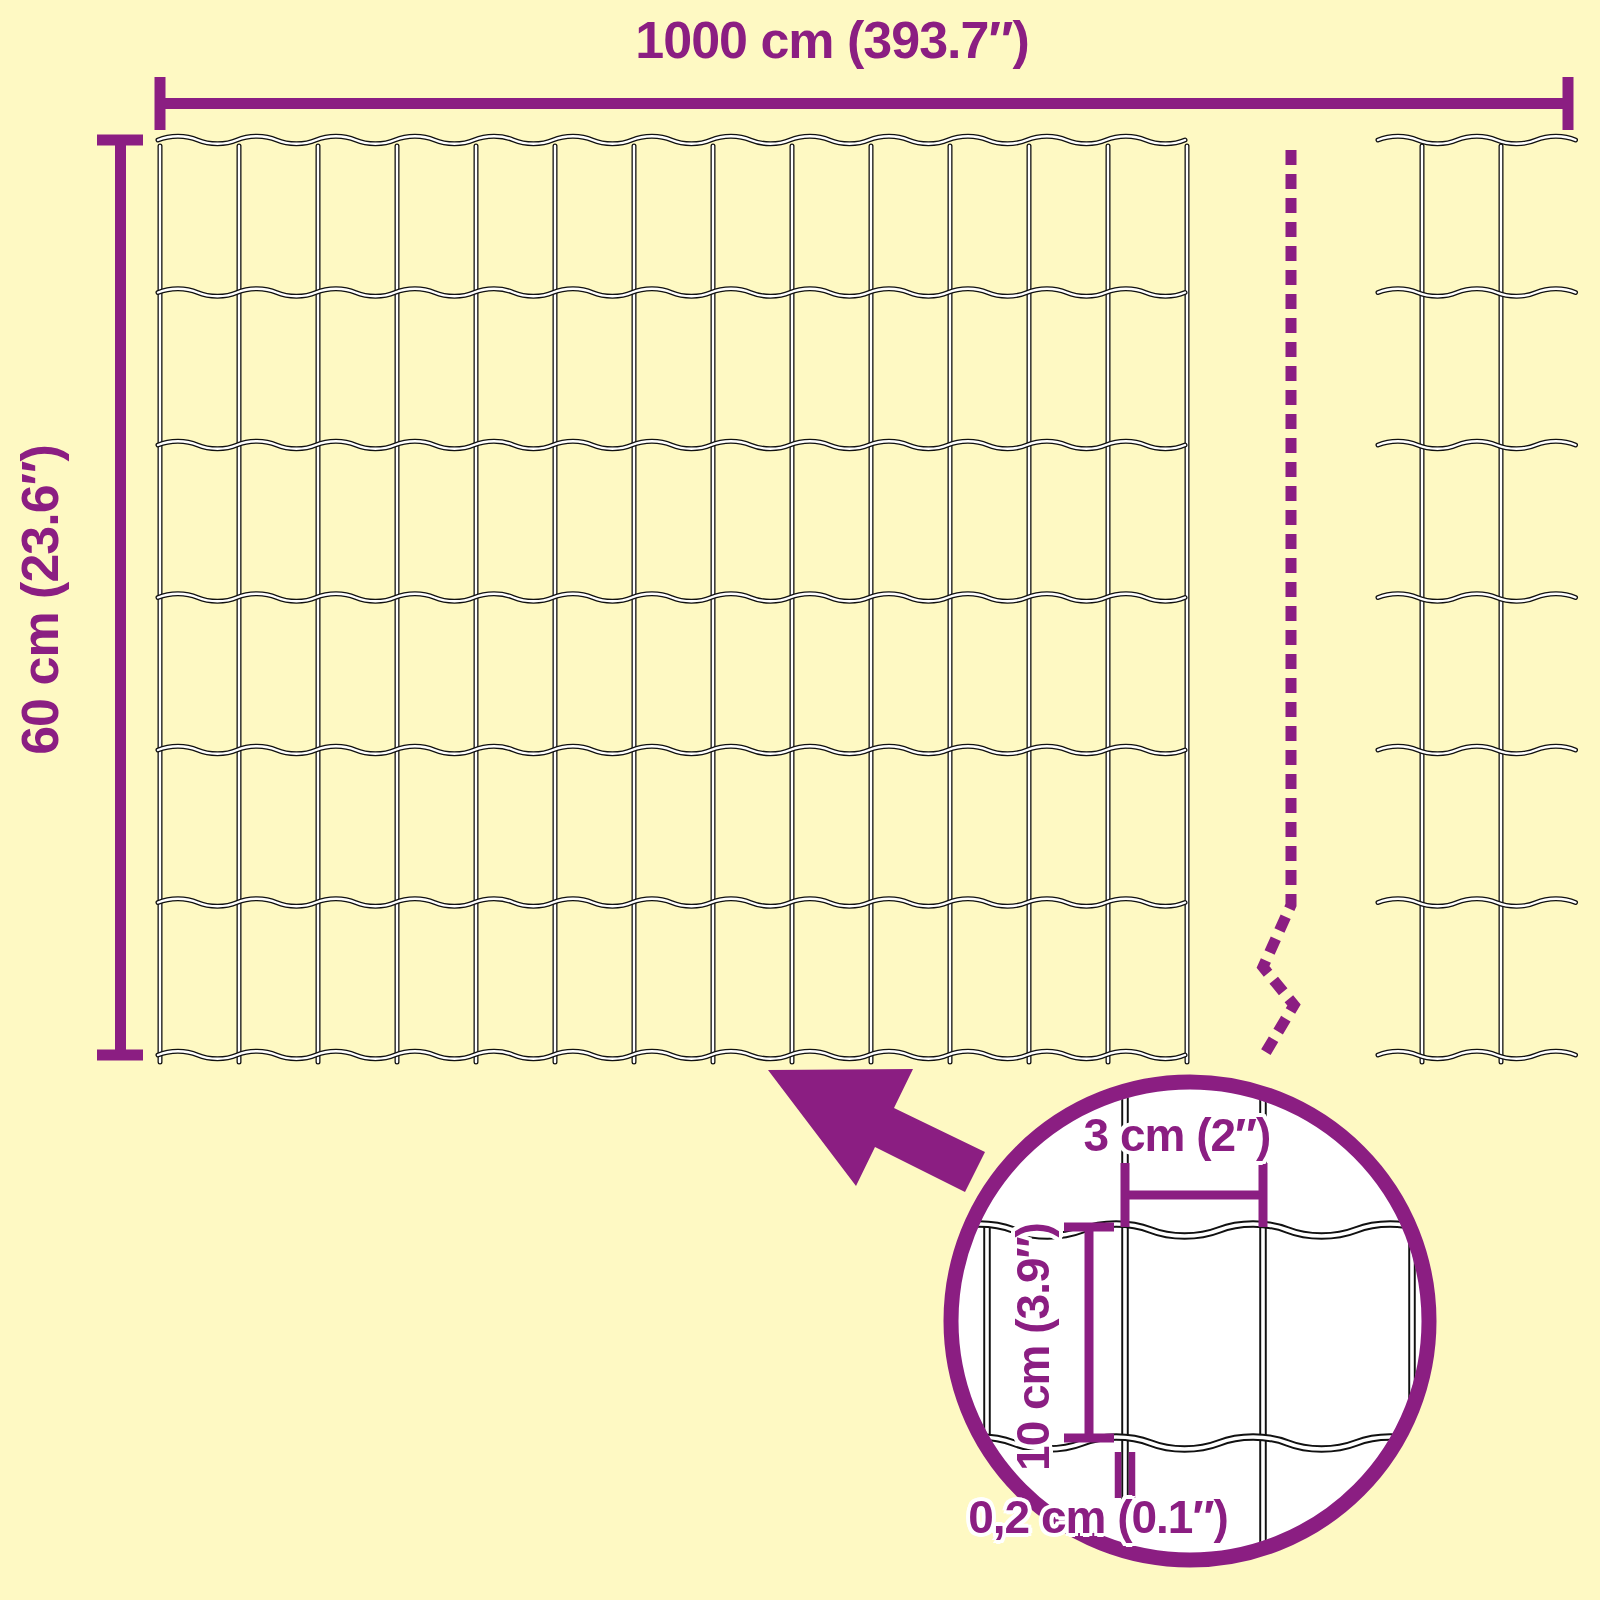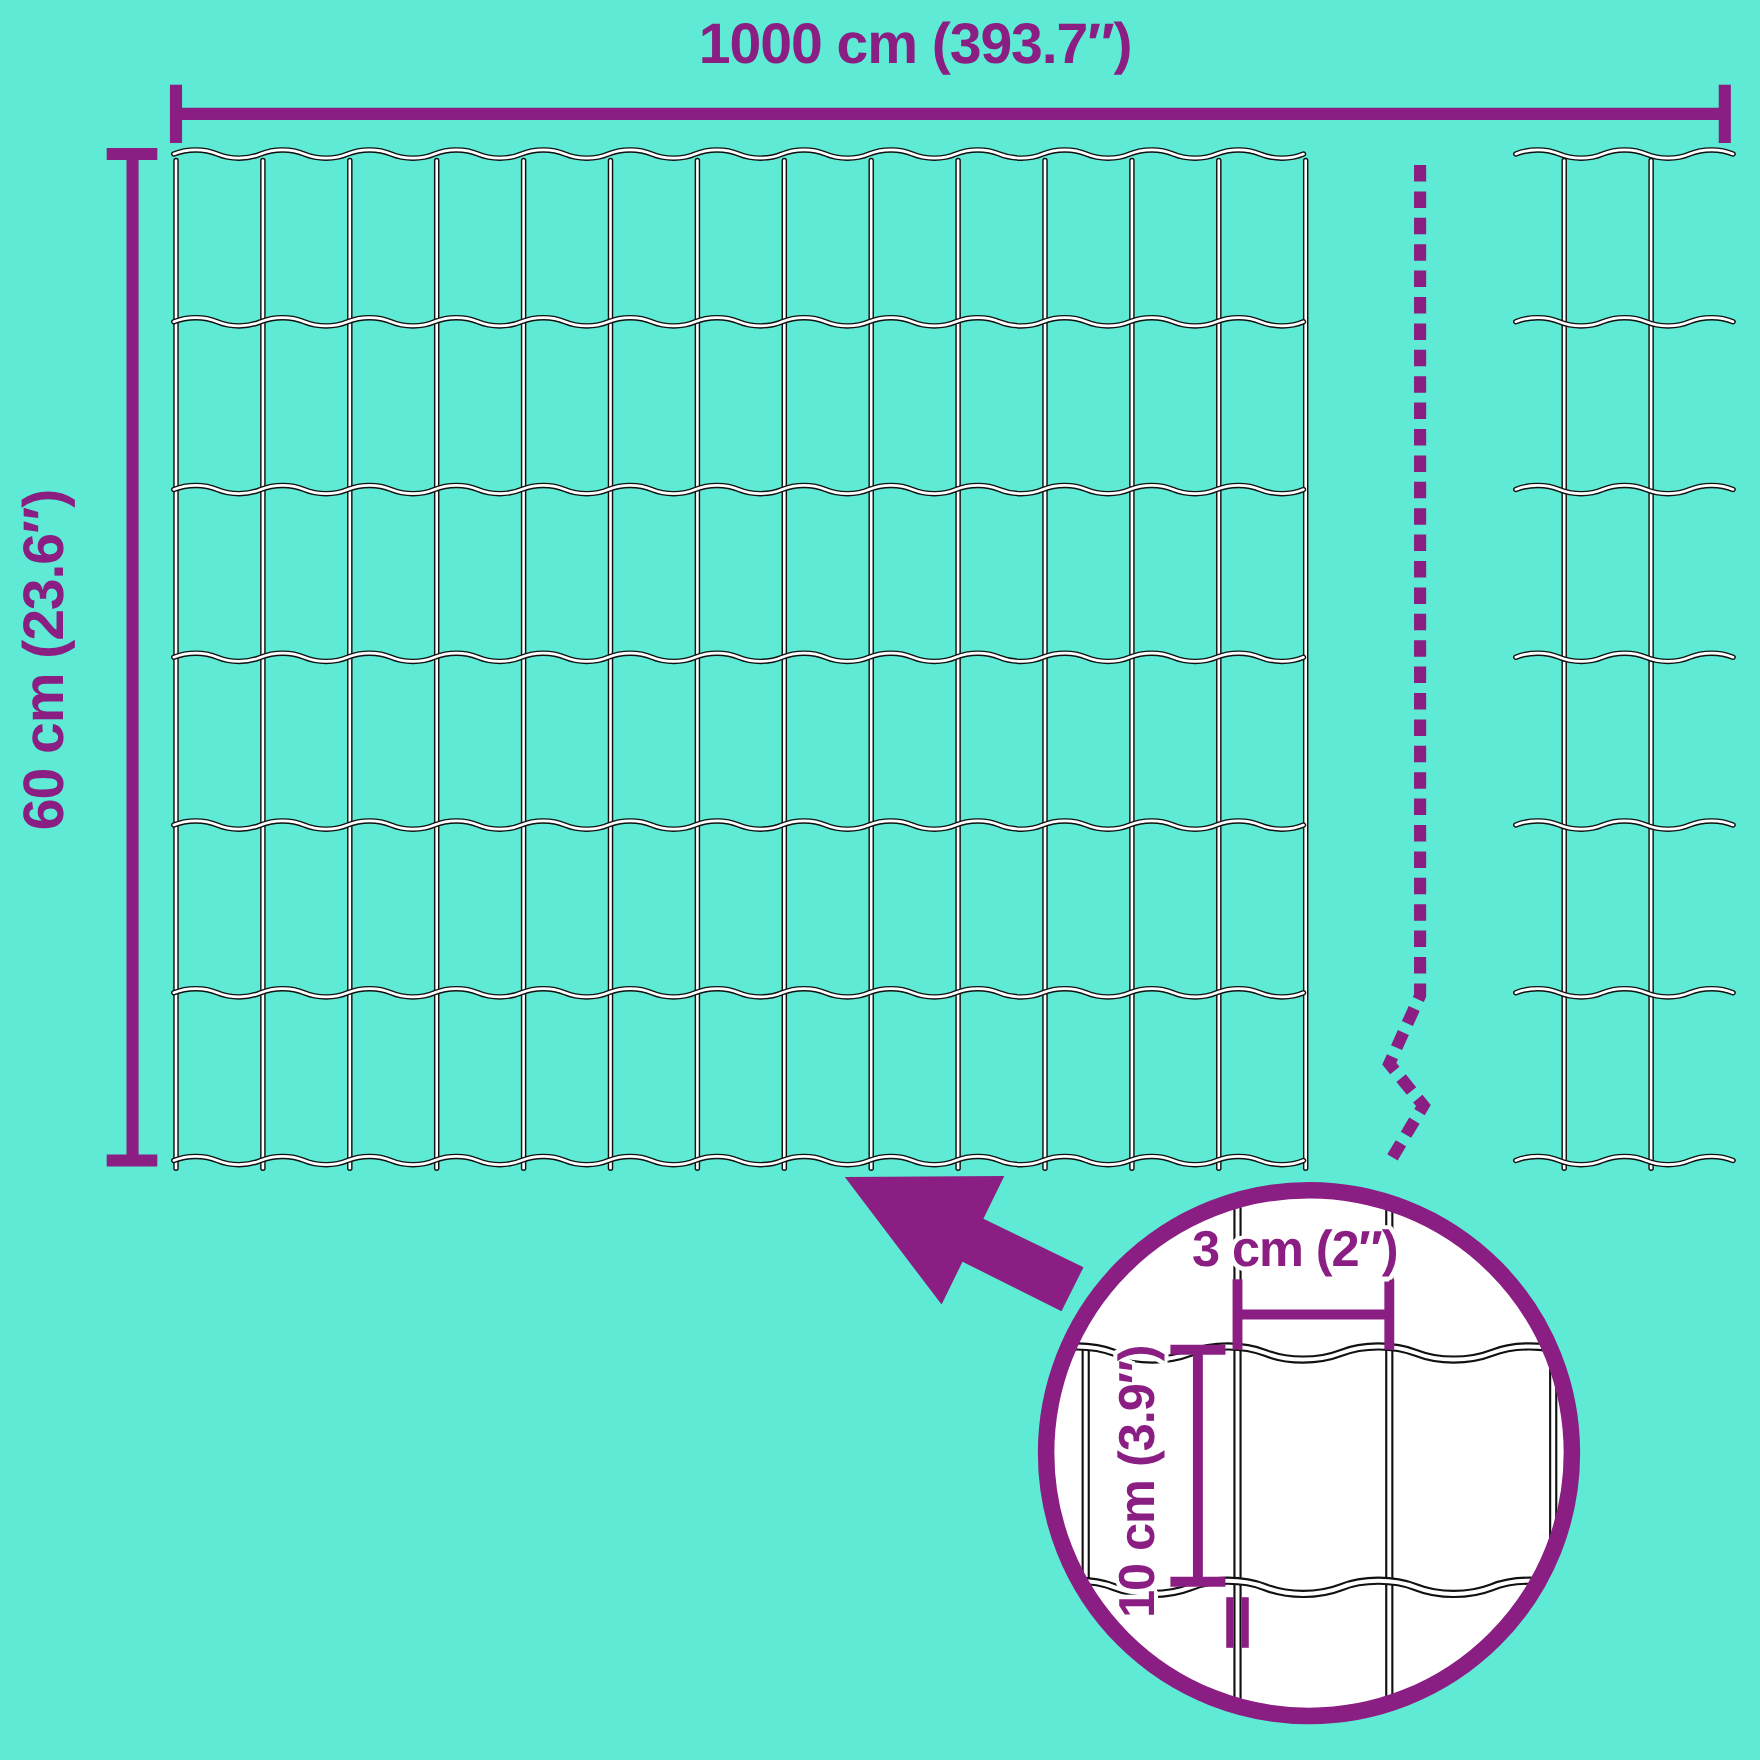--- a/index.html
+++ b/index.html
@@ -1,17 +1,17 @@
 <!DOCTYPE html>
 <html><head>
 <meta charset="utf-8">
 <style>
   html,body{margin:0;padding:0;background:#ffffff;}
   #stage{
-    position:relative;width:1600px;height:1600px;background:#5eead4;overflow:hidden;
+    position:relative;width:1600px;height:1600px;background:#fef9c3;overflow:hidden;
     font-family:"Liberation Sans", sans-serif;
   }
   #stage svg{position:absolute;left:0;top:0;}
   
   .wb{stroke:#111111;stroke-width:5;fill:none;stroke-linecap:round;}
   .ww{stroke:#ffffff;stroke-width:2.4;fill:none;stroke-linecap:round;}
   .wb2{stroke:#111111;stroke-width:7.5;fill:none;stroke-linecap:round;}
   .ww2{stroke:#ffffff;stroke-width:3.6;fill:none;stroke-linecap:round;}
   
   .pd{stroke:#8B1E82;stroke-width:11;fill:none;}
@@ -194,13 +194,14 @@
   </svg>
 
   <div class="label big" style="left:832px;top:40px;">1000 cm (393.7″)</div>
 
   <div class="label big vert" style="left:40px;top:600px;">60 cm (23.6″)</div>
 
   <div class="label small halo" style="left:1177px;top:1135px;">3 cm (2″)</div>
 
   <div class="label small vert halo" style="left:1033px;top:1347px;">10 cm (3.9″)</div>
 
+  <div class="label small halo" style="left:1098px;top:1517px;">0,2 cm (0.1″)</div>
 </div>
 
 </body></html>

